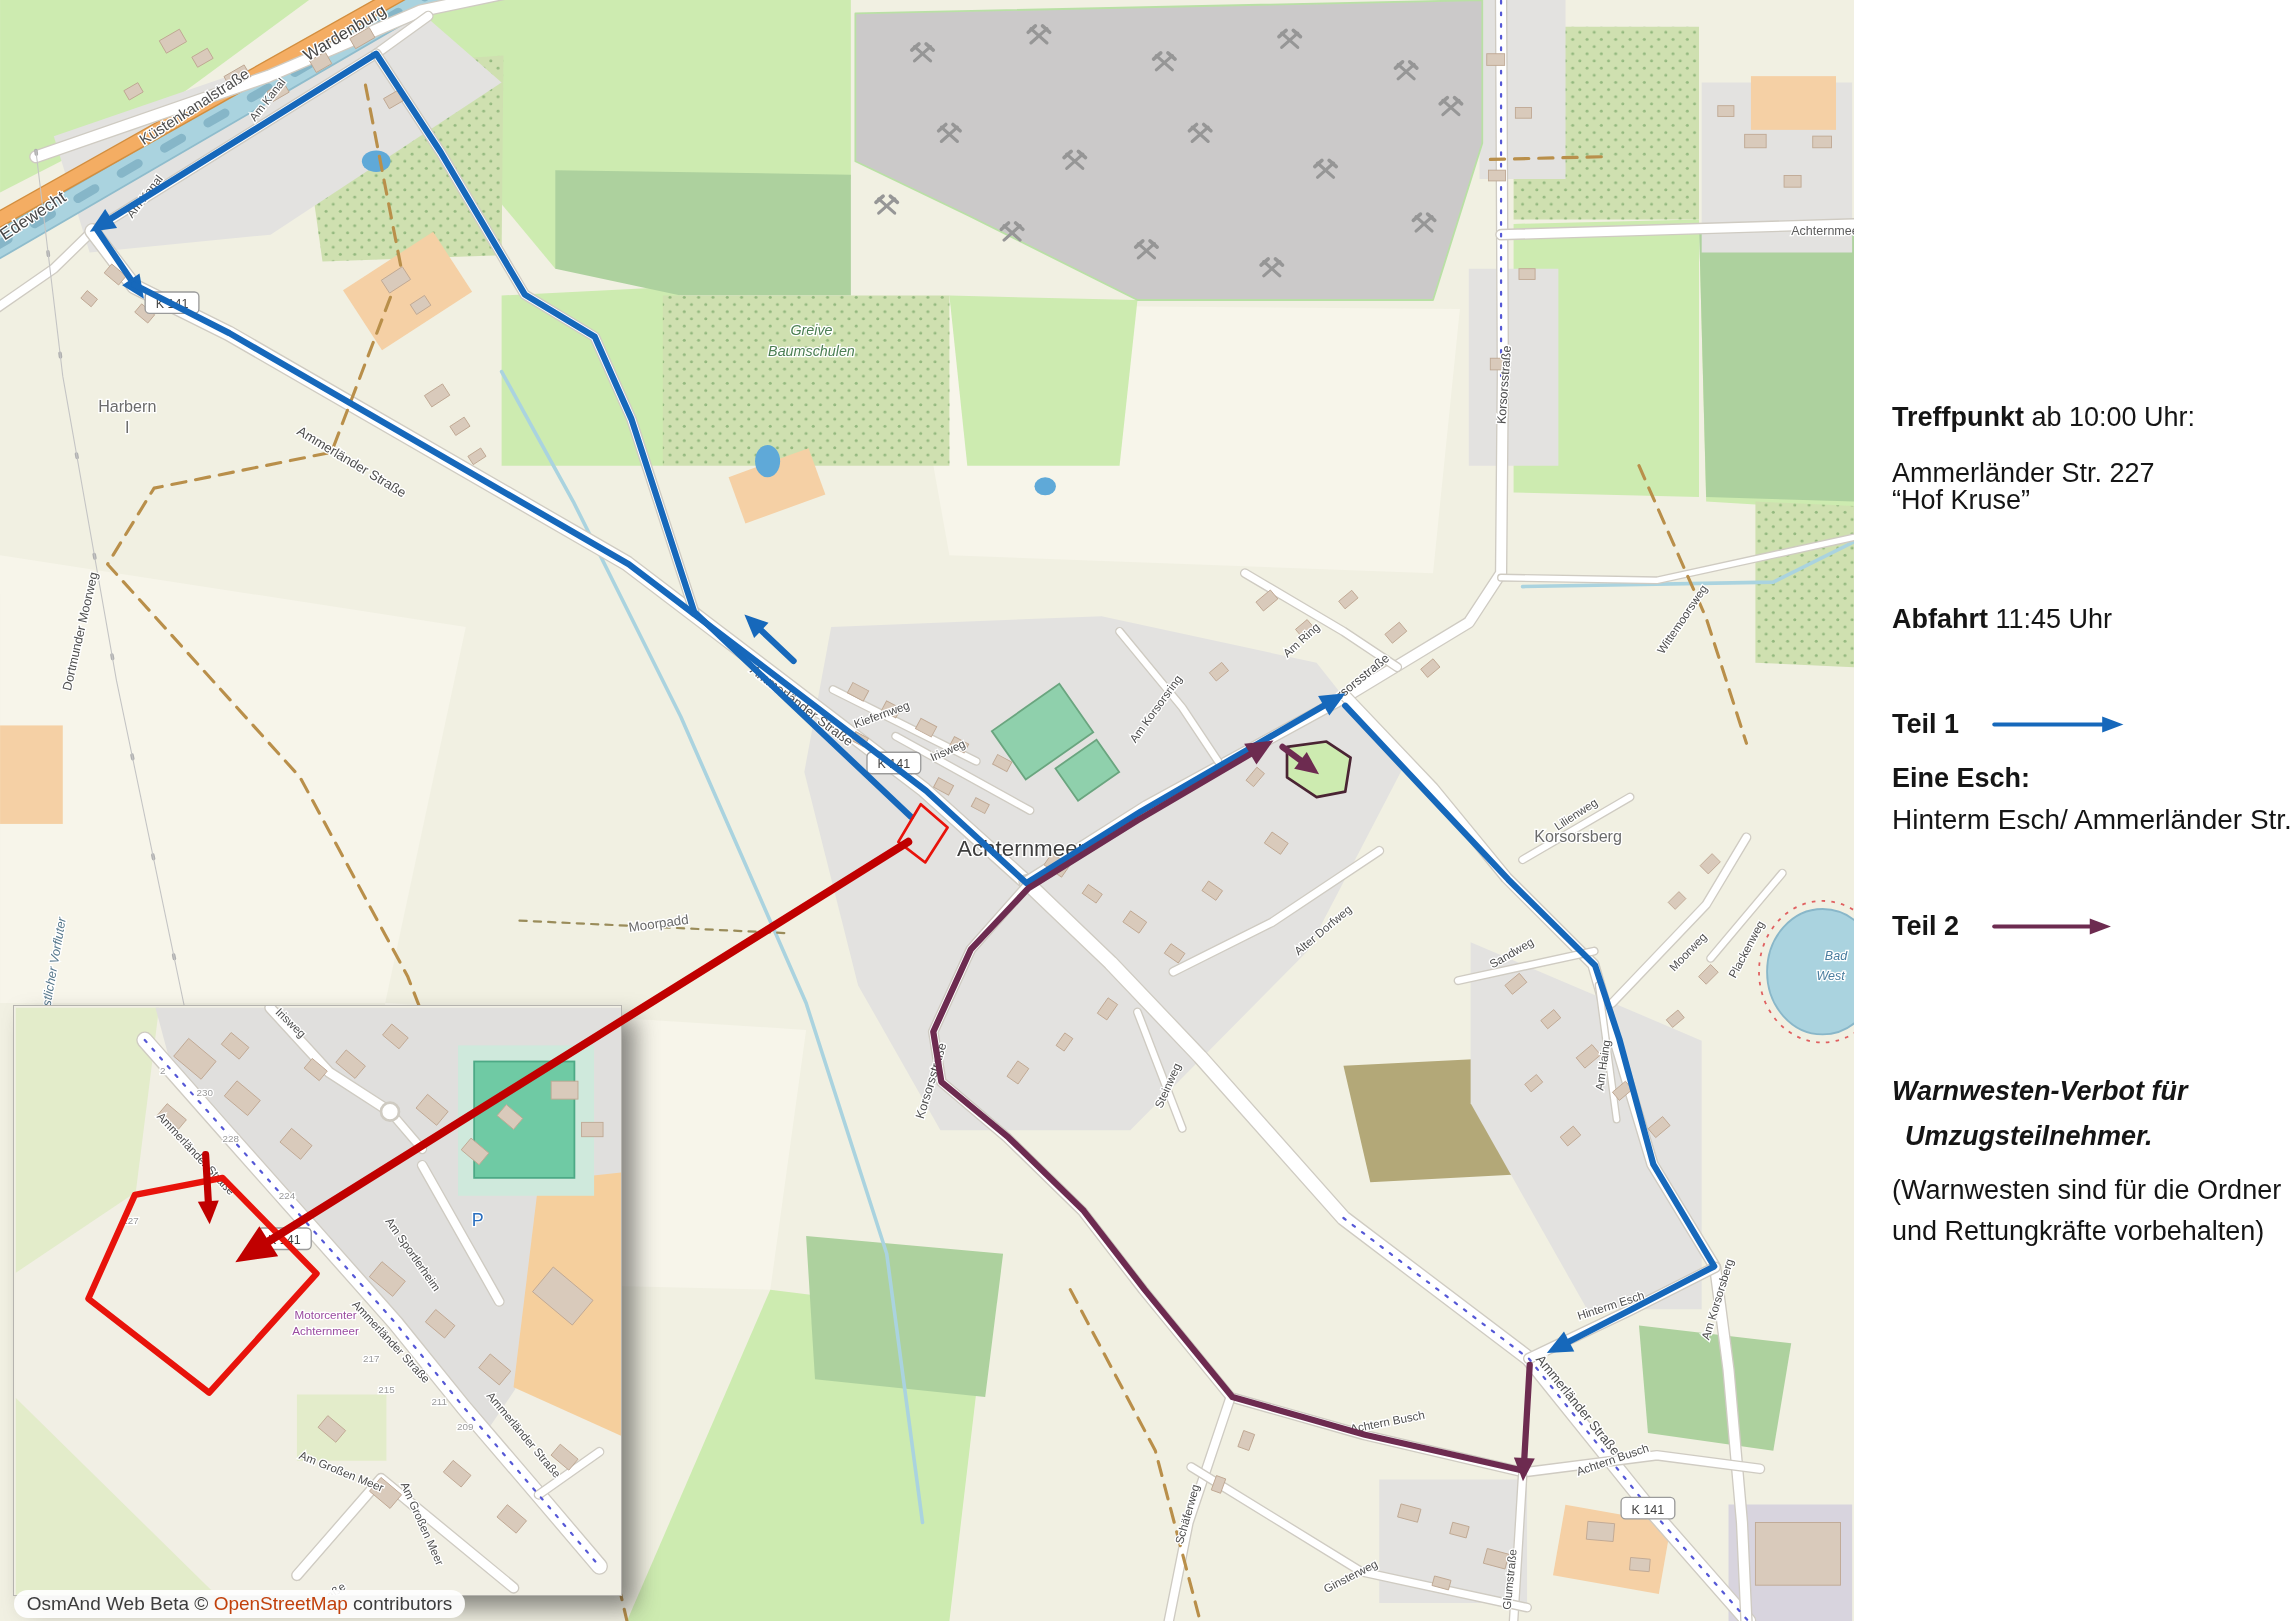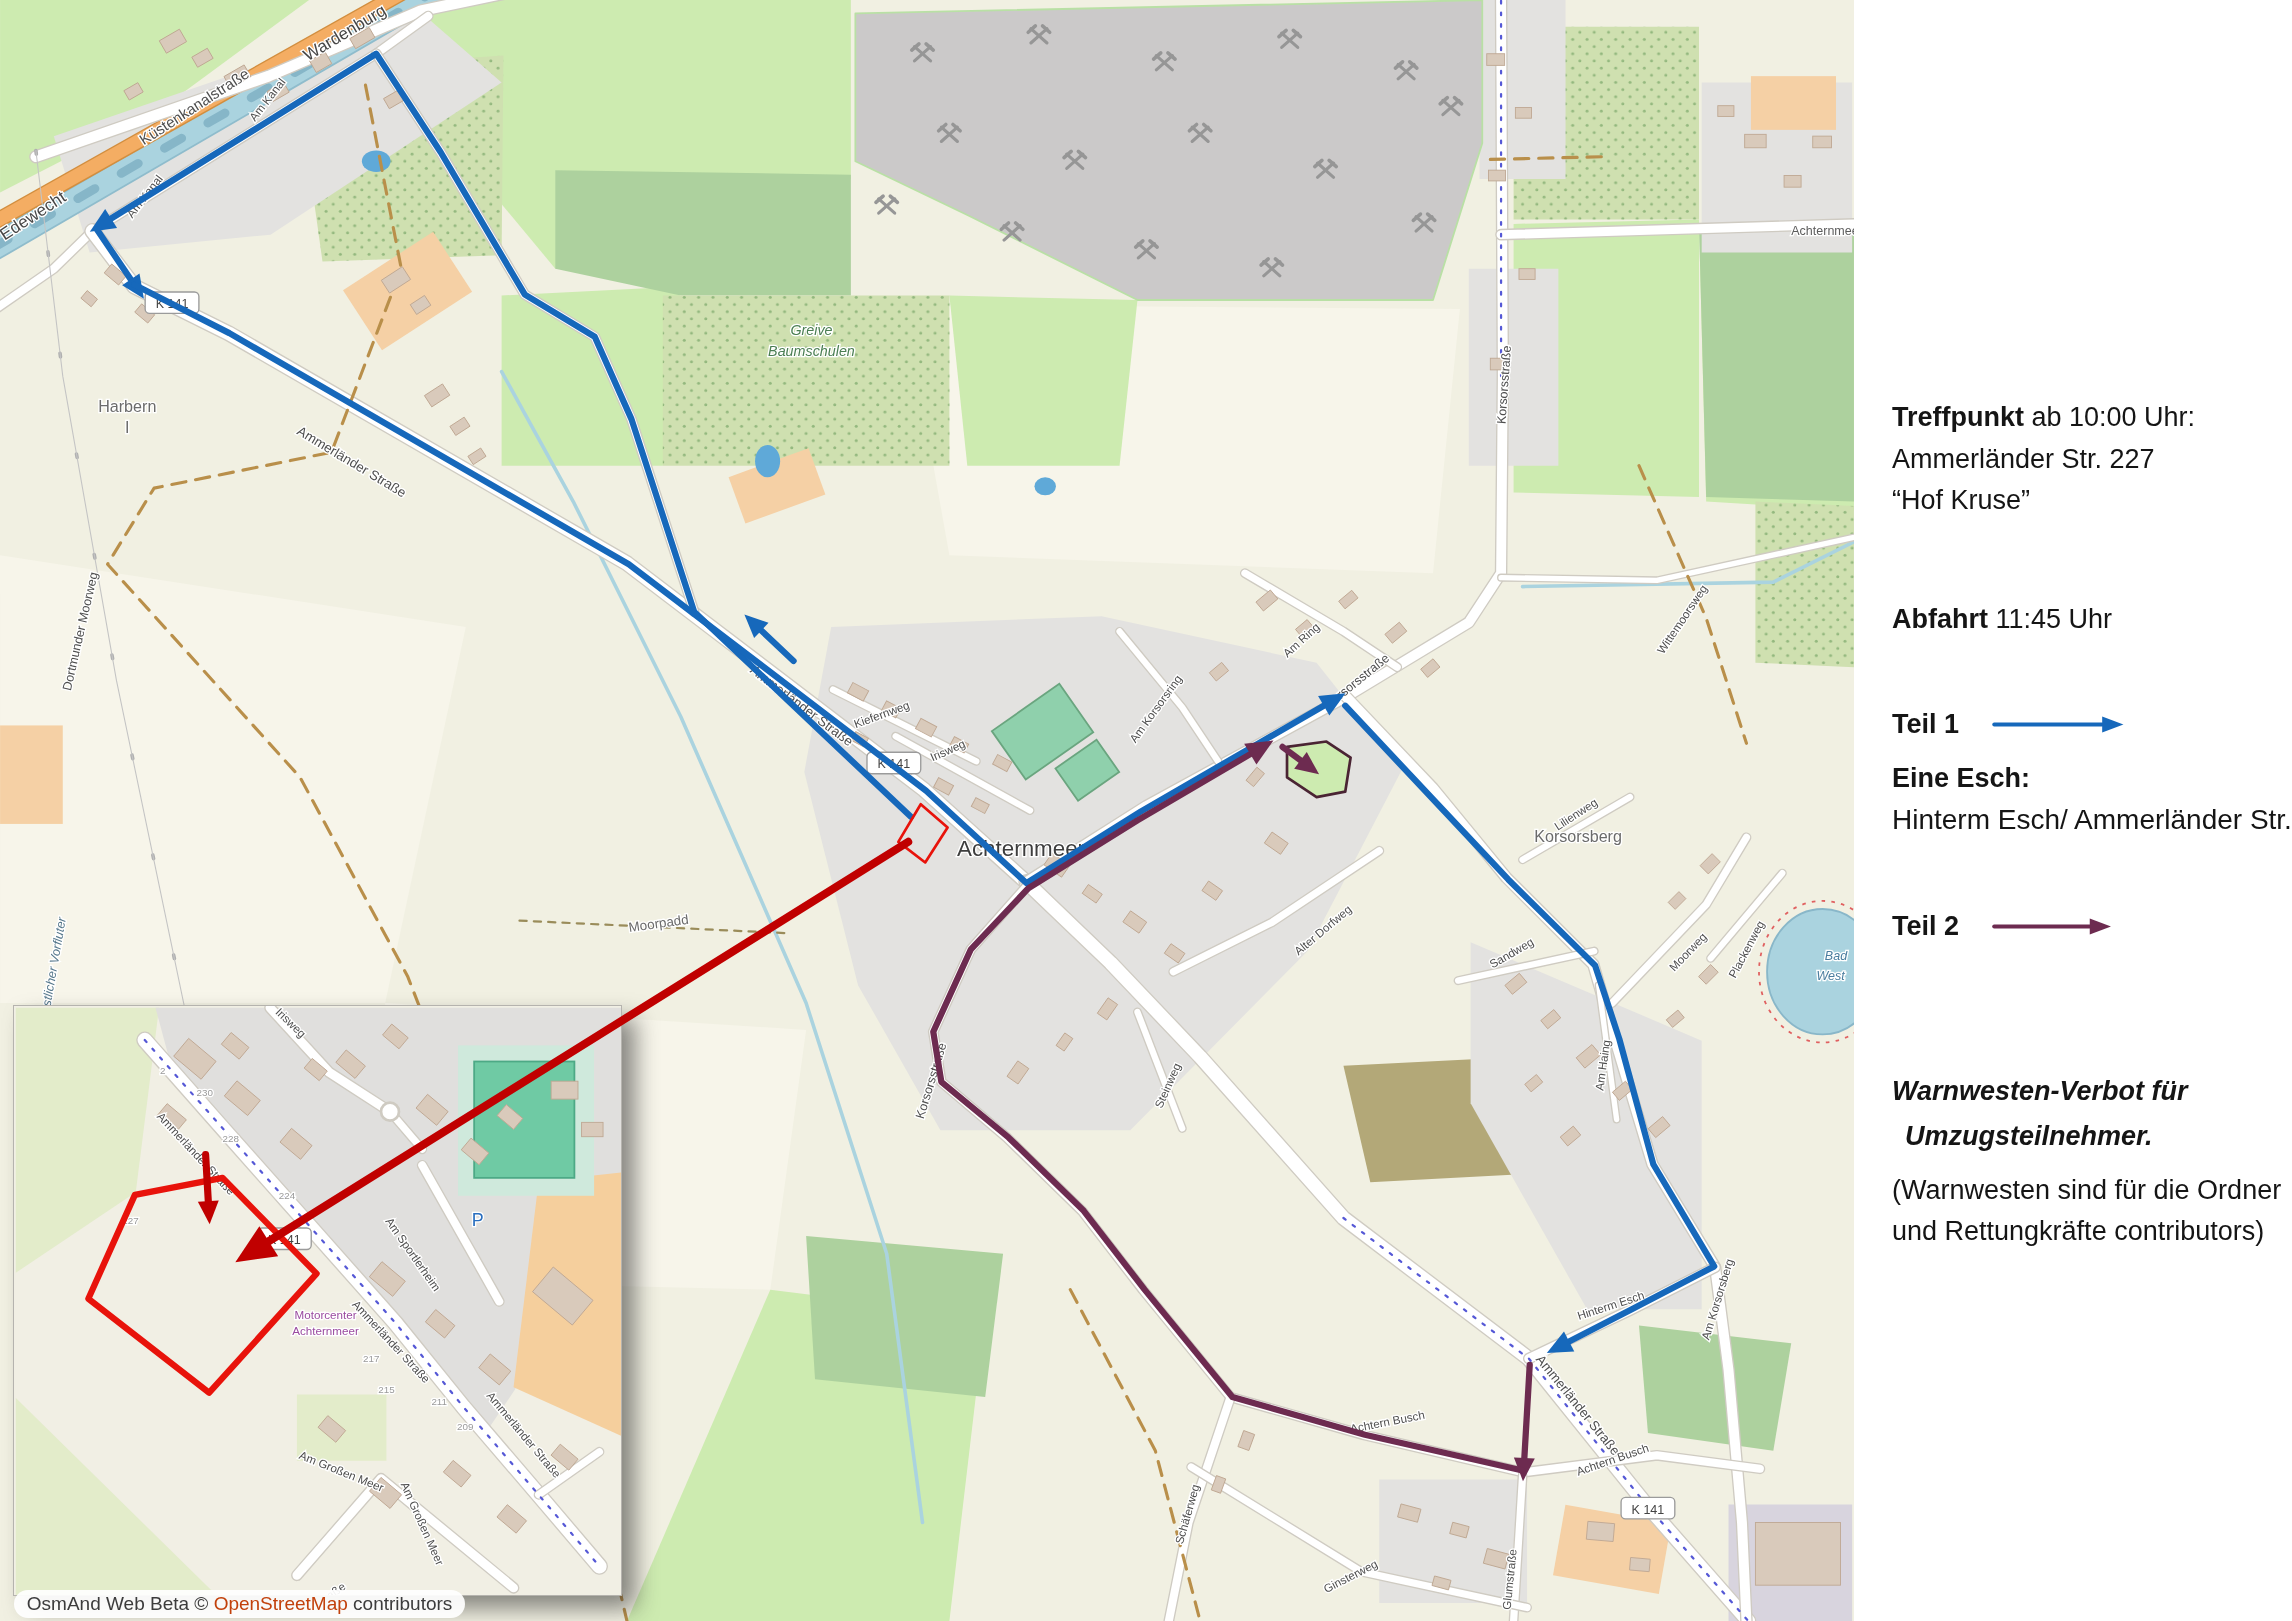--- a/index.html
+++ b/index.html
@@ -21,21 +21,21 @@
   #pause-box .l1{top:32px;} #pause-box .l2{top:75px;}
   
   #attribution{position:absolute;left:14.3px;top:1590px;height:28px;z-index:50;border-radius:14.3px;
                background:rgba(255,255,255,.93);padding:0 12.5px;font-size:19px;line-height:28px;color:#3c3c3c;
                font-family:"Liberation Sans",sans-serif;white-space:nowrap;}
   #attribution a{color:#c2410c;text-decoration:none;}
   
   #sidebar{position:absolute;left:1854px;top:0;width:439px;height:1537px;background:#fff;z-index:10;}
   .sb-line{position:absolute;left:38px;font-size:27px;color:#151515;white-space:nowrap;}
   .sb-bold{font-weight:bold;}
-  #sb-treff{top:402px;} #sb-addr{top:444px;} #sb-hof{top:485px;} #sb-abfahrt{top:604px;}
+  #sb-treff{top:402px;} #sb-addr{top:458px;} #sb-hof{top:485px;} #sb-abfahrt{top:604px;}
   #sb-teil1{top:708px;} #sb-pauseh{top:763px;font-weight:bold;} #sb-pausel{top:804px;font-size:28px;}
   #sb-teil2{top:910px;}
   #sb-warn1{top:1076px;font-weight:bold;font-style:italic;}
   #sb-warn2{top:1121px;font-weight:bold;font-style:italic;margin-left:13px;}
   #sb-note1{top:1175px;} #sb-note2{top:1216px;}
   .teil-row .tl{display:inline-block;font-weight:bold;vertical-align:middle;}
   .teil-row svg{vertical-align:middle;margin-left:23px;}
 </style>
 </head>
 <body>
@@ -525,16 +525,16 @@
     <div class="sb-line teil-row" id="sb-teil2">
       <span class="tl">Teil 2</span>
       <svg id="teil2-arrow" width="134" height="23" viewBox="0 0 150 26">
           <polyline points="4,13 112,13" fill="none" stroke="#6d2b50" stroke-width="4.5" stroke-linecap="round" stroke-linejoin="round"></polyline>
           <polygon points="136,13 112,4 112,22" fill="#6d2b50"></polygon>
         </svg>
     </div>
     <div class="sb-line" id="sb-warn1">Warnwesten-Verbot für</div>
     <div class="sb-line" id="sb-warn2">Umzugsteilnehmer.</div>
     <div class="sb-line" id="sb-note1">(Warnwesten sind für die Ordner</div>
-    <div class="sb-line" id="sb-note2">und Rettungkräfte contributors)</div>
+    <div class="sb-line" id="sb-note2">und Rettungkräfte vorbehalten)</div>
   </div>
 </div>
 
 
 </body></html>

